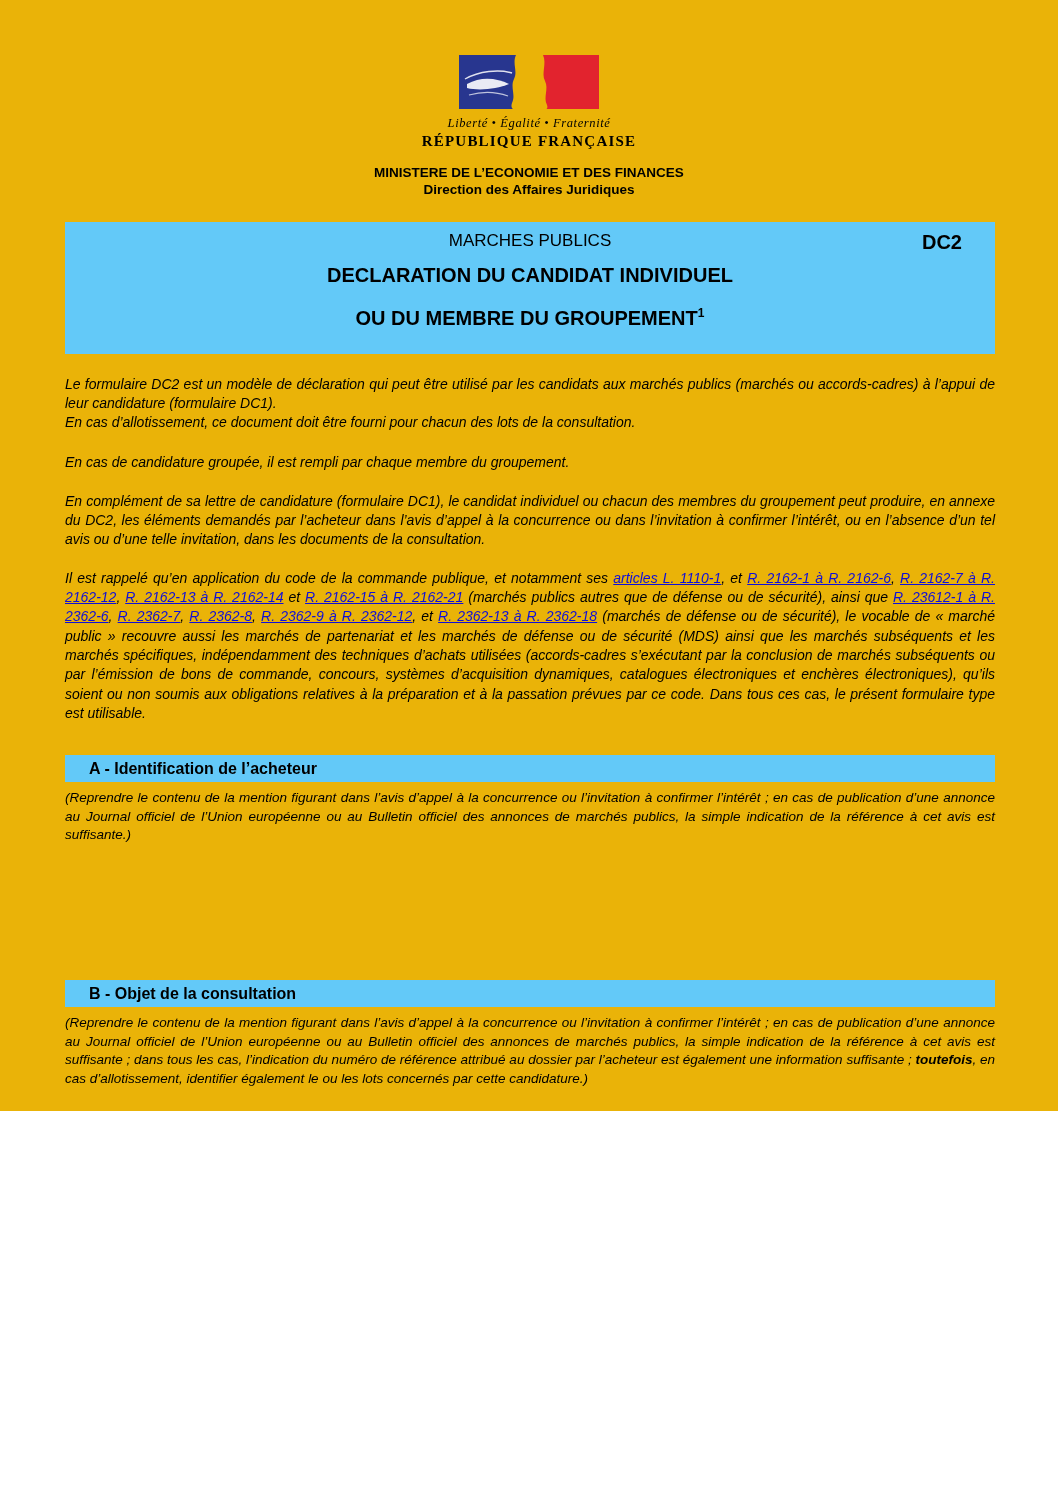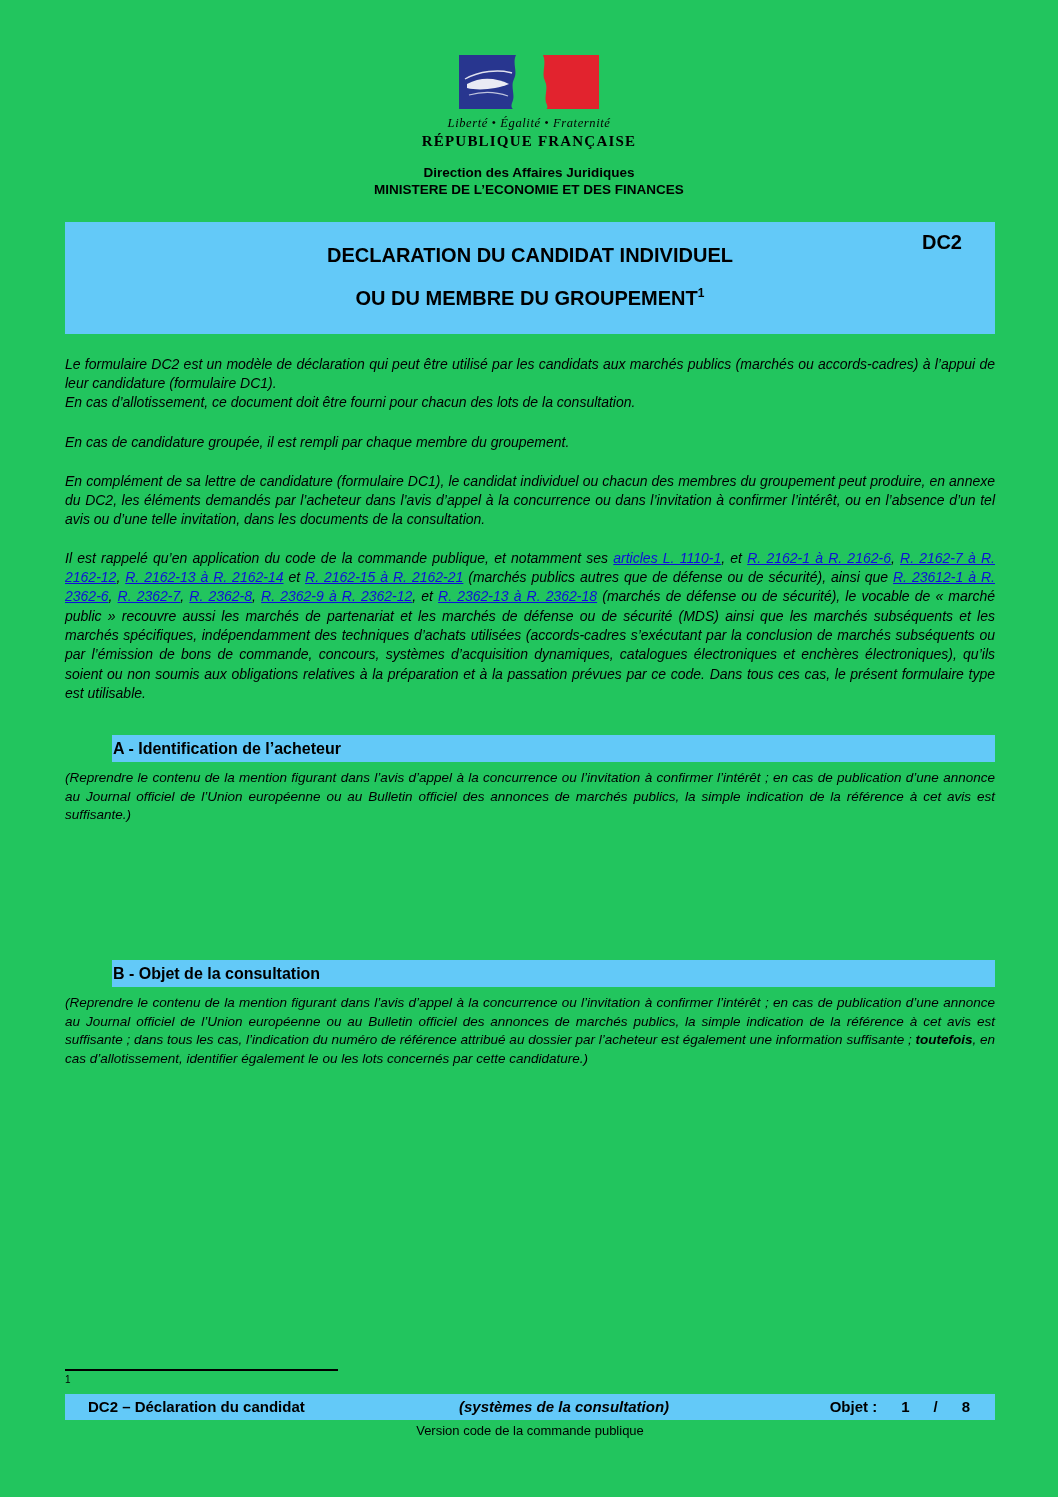--- a/index.html
+++ b/index.html
@@ -2,23 +2,23 @@
 <html lang="fr"><head>
 <meta charset="utf-8">
 <style>
   * { box-sizing: border-box; margin: 0; padding: 0; }
   html, body { background: #ffffff; }
   body { font-family: "Liberation Sans", sans-serif; color: #000; }
 
   .page {
     position: relative;
     width: 1058px;
-    height: 1497px;
+    height: 1111px;
     margin: 0 auto;
-    background: #22c55e;
+    background: #eab308;
     overflow: hidden;
   }
 
   
   .logo-wrap { padding-top: 55px; text-align: center; }
   .flag-svg { display: inline-block; }
   .motto {
     font-family: "Liberation Serif", serif;
     font-style: italic;
     font-size: 12.5px;
@@ -72,22 +72,21 @@
     text-decoration: underline;
   }
 
   
   .section-bar {
     background: #63C9F8;
     font-weight: bold;
     font-size: 16px;
     line-height: 27px;
     height: 27px;
-    padding-left: 1px;
-    margin-left: 47px;
+    padding-left: 24px;
   }
   .bar-a { margin-top: 32px; }
   .bar-b { margin-top: 136px; }
   .section-note {
     font-style: italic;
     font-size: 13.5px;
     line-height: 18.4px;
     text-align: justify;
     margin-top: 7px;
   }
@@ -126,25 +125,26 @@
       <path d="M140 0 H84 C88 9 82 18 86 26 C90 34 84 42 88 50 C88.6 51.8 88.6 53 87.5 54 H140 Z" fill="#E2232E"></path>
       <path d="M8 29 C22 21 38 23 50 29 C38 34 20 36 8 33 Z" fill="#ffffff" opacity="0.9"></path>
       <path d="M6 24 C20 16 40 14 53 18" stroke="#ffffff" stroke-width="1.4" fill="none" opacity="0.85"></path>
       <path d="M10 40 C24 36 38 37 49 41" stroke="#ffffff" stroke-width="1.2" fill="none" opacity="0.7"></path>
     </svg>
     <div class="motto">Liberté • Égalité • Fraternité</div>
     <div class="republic">RÉPUBLIQUE FRANÇAISE</div>
   </div>
 
   <div class="ministry">
+    <div>MINISTERE DE L’ECONOMIE ET DES FINANCES</div>
     <div>Direction des Affaires Juridiques</div>
-    <div>MINISTERE DE L’ECONOMIE ET DES FINANCES</div>
   </div>
 
   <div class="title-box">
+    <div class="kicker">MARCHES PUBLICS</div>
     <div class="form-code">DC2</div>
     <div class="title-line1">DECLARATION DU CANDIDAT INDIVIDUEL</div>
     <div class="title-line2"><span>OU DU MEMBRE DU GROUPEMENT</span><sup>1</sup></div>
   </div>
 
   <div class="content">
 
     <div class="para first">
       <div>Le formulaire DC2 est un modèle de déclaration qui peut être utilisé par les candidats aux marchés publics (marchés ou accords-cadres) à l’appui de leur candidature (formulaire DC1).</div>
       <div>En cas d’allotissement, ce document doit être fourni pour chacun des lots de la consultation.</div>

